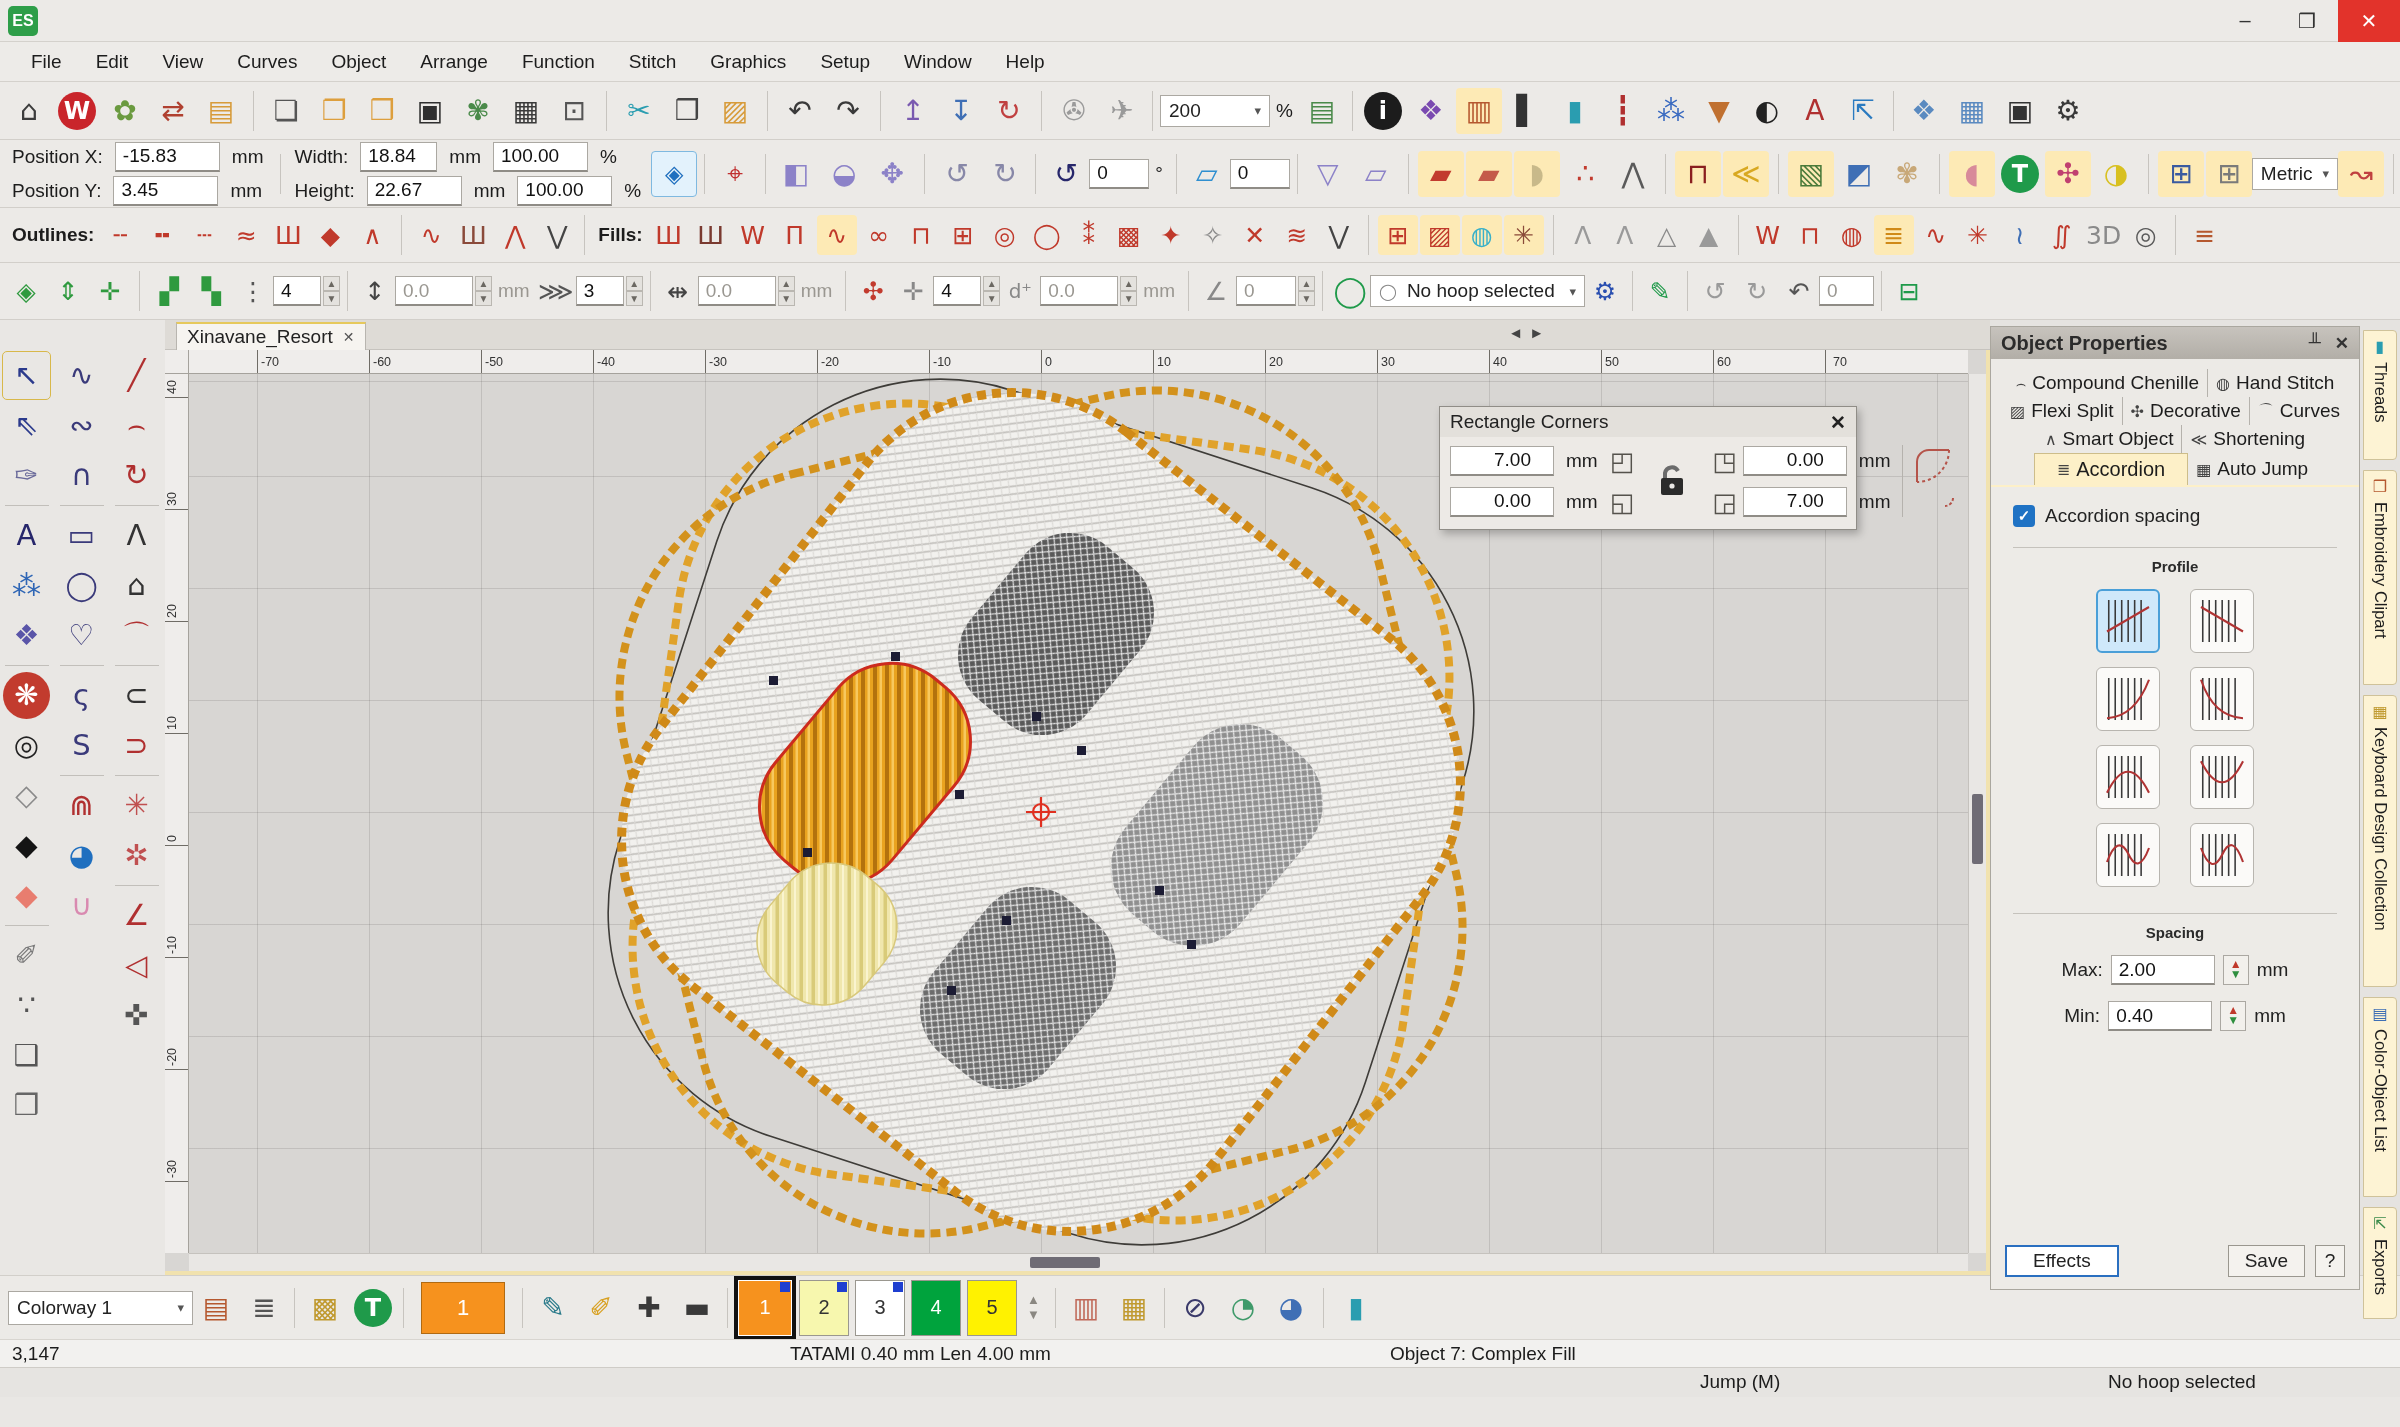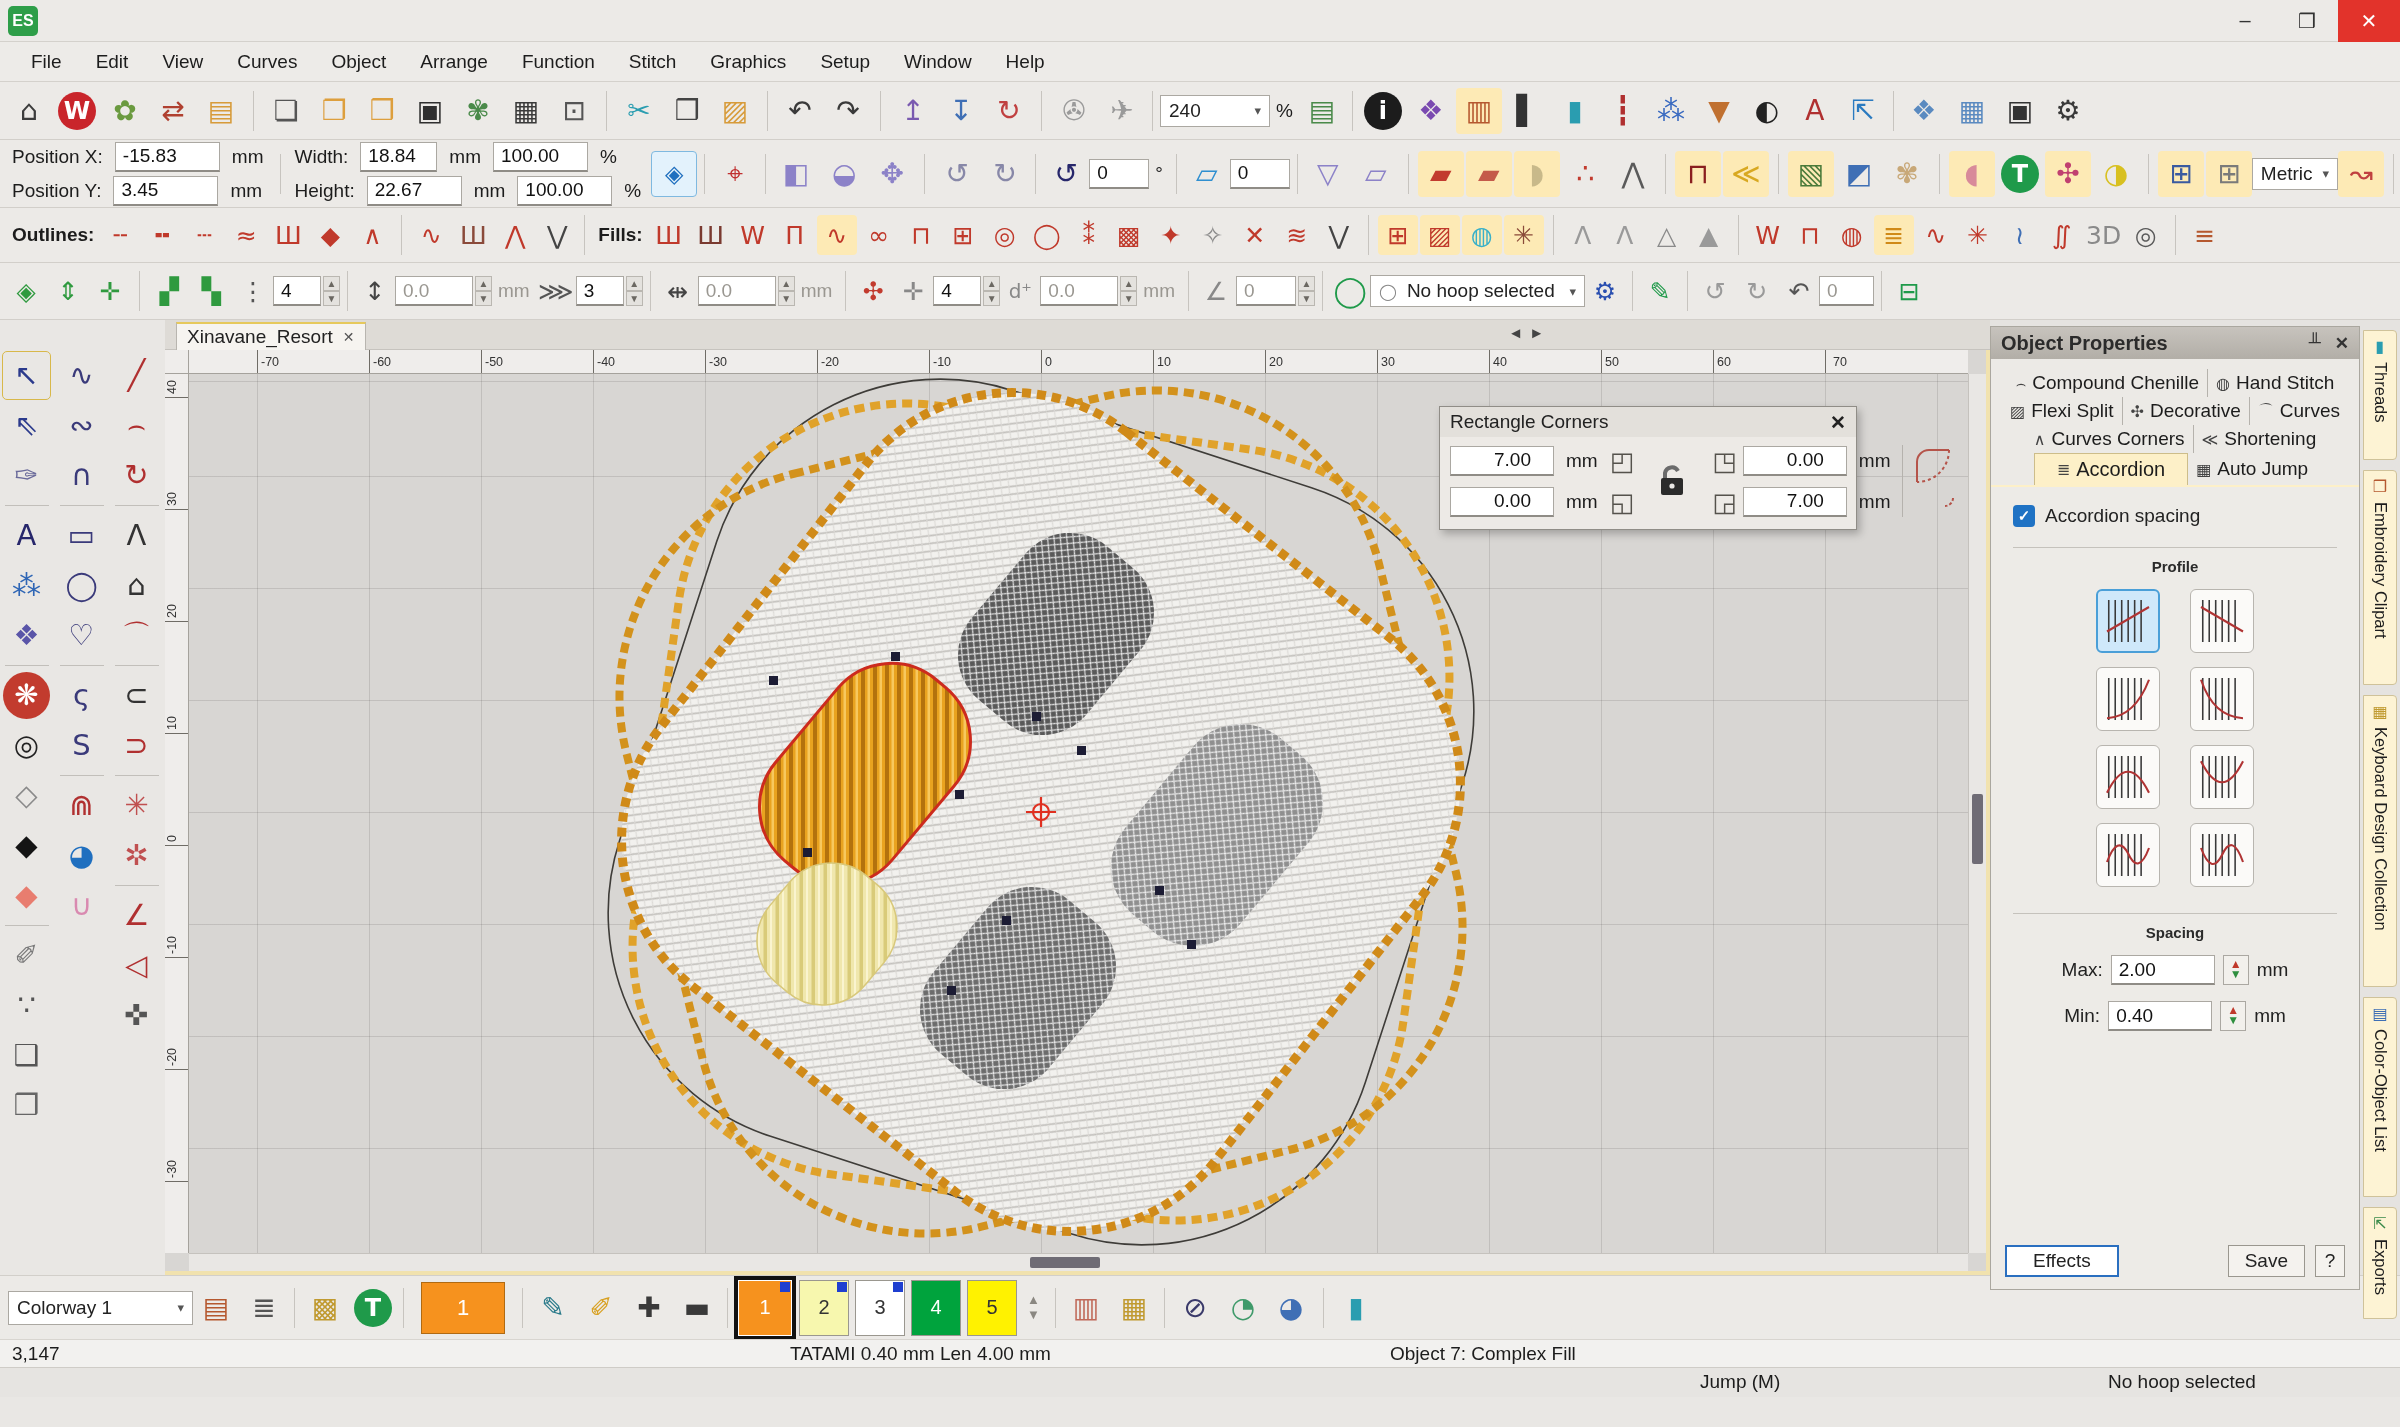--- a/index.html
+++ b/index.html
@@ -170,21 +170,21 @@
       <span class="tsep"></span>
       <span class="ic" style="color: rgb(122, 90, 176);">↥</span>
       <span class="ic" style="color: rgb(63, 111, 181);">↧</span>
       <span class="ic" style="color: rgb(192, 64, 64);">↻</span>
       <span class="tsep"></span>
       <span class="ic" style="color: rgb(154, 154, 154);">✇</span>
       <span class="ic" style="color: rgb(154, 154, 154);">✈</span>
     </span>
   <span class="tsep"></span>
   <span class="ddown" style="width:110px">
-    <span>240</span>
+    <span>200</span>
     <span class="car" style="margin-left:auto">▾</span>
   </span>
   <span class="lbl">%</span>
   <span class="grp">
       <span class="ic" style="color: rgb(74, 138, 74);">▤</span>
     </span>
   <span class="tsep"></span>
   <span class="grp">
       <span class="ic rnd" style="color: rgb(255, 255, 255); background: rgb(28, 28, 28);">i</span>
       <span class="ic" style="color: rgb(122, 74, 176);">❖</span>
@@ -687,21 +687,21 @@
             <span>Decorative</span>
           </span>
           <span class="op-tab">
             <span class="tg">⌒</span>
             <span>Curves</span>
           </span>
         </div>
         <div class="op-tabrow">
           <span class="op-tab">
             <span class="tg">∧</span>
-            <span>Curves Corners</span>
+            <span>Smart Object</span>
           </span>
           <span class="op-tab">
             <span class="tg">≪</span>
             <span>Shortening</span>
           </span>
         </div>
         <div class="op-tabrow">
           <span class="op-tab active">
             <span class="tg">≣</span>
             <span>Accordion</span>

